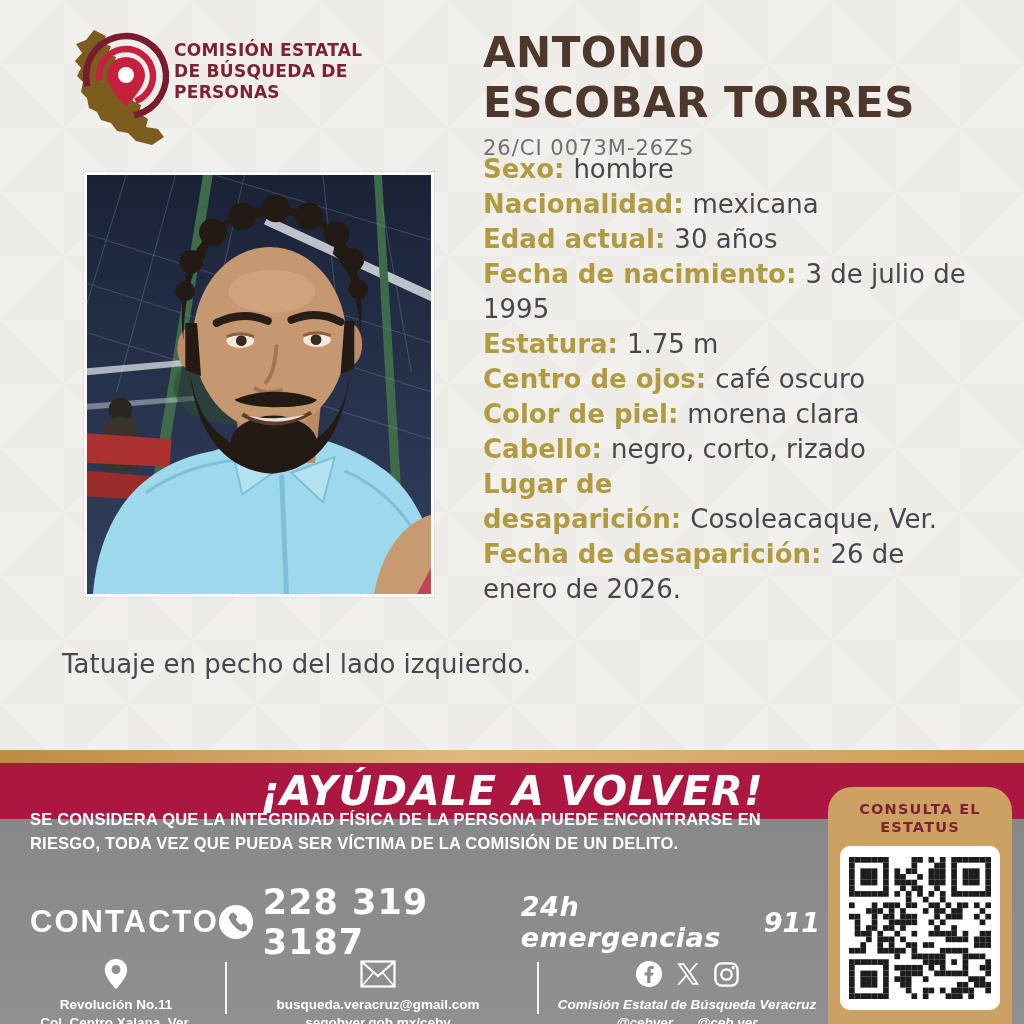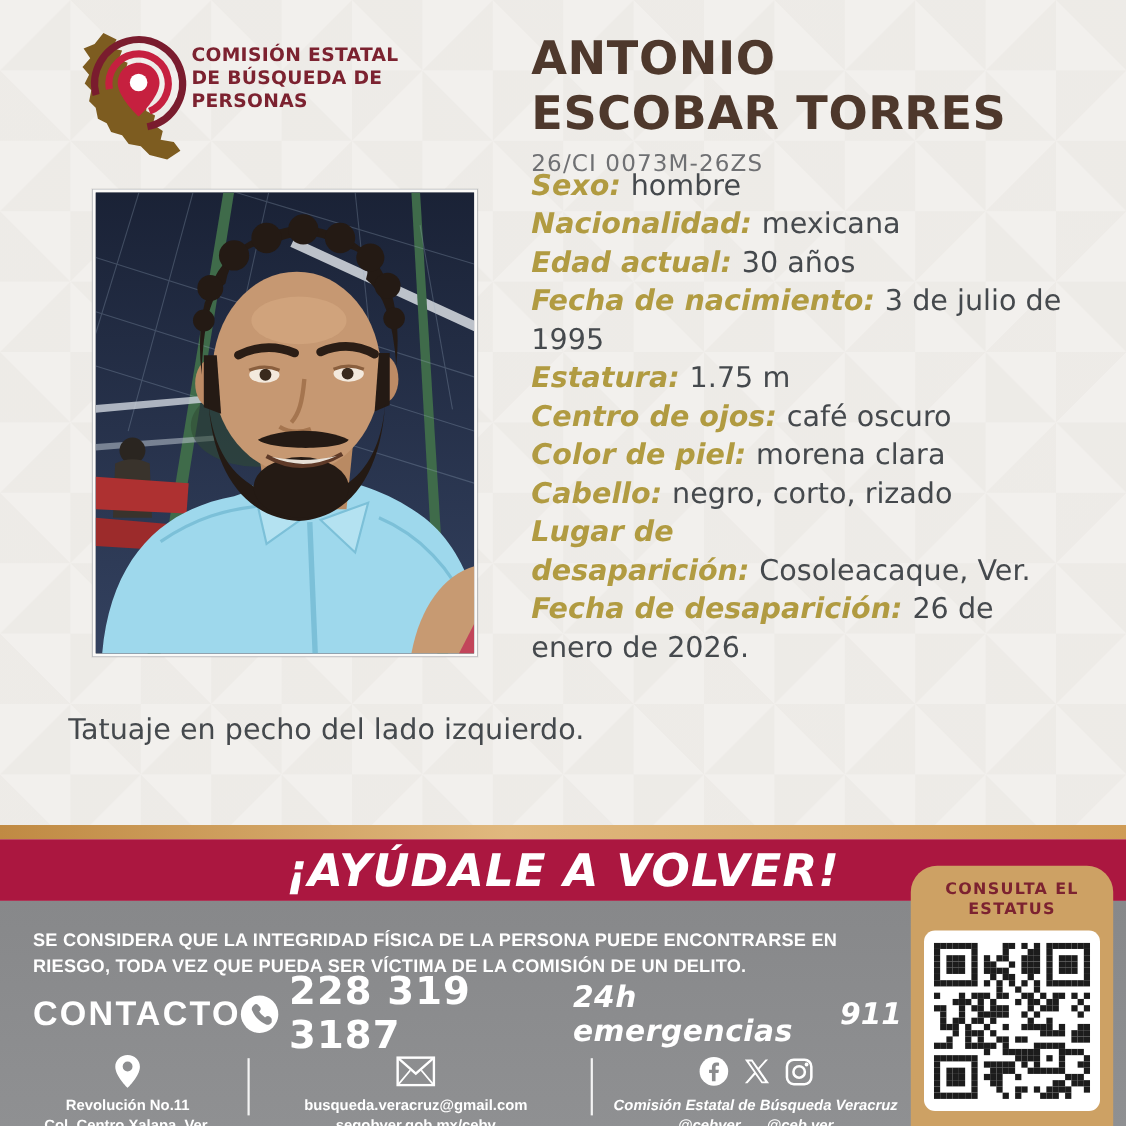--- a/index.html
+++ b/index.html
@@ -20,31 +20,31 @@
   .name-block{position:absolute;left:483px;top:28px;width:500px;}
   .name-line{font-size:42px;line-height:50px;font-weight:bold;color:#4e382c;letter-spacing:.5px;}
   .case-id{margin-top:8px;font-size:21px;color:#6f7073;letter-spacing:1px;}
   
   .photo{position:absolute;left:84px;top:172px;width:350px;height:425px;background:#1e2636;
          border:3px solid #fbfaf8;box-sizing:border-box;box-shadow:0 0 0 1px rgba(0,0,0,.06);}
   .photo svg{display:block;width:100%;height:100%;}
   
   .details{position:absolute;left:483px;top:152px;width:486px;}
   .detail-row{font-size:26px;line-height:35px;color:#45494d;}
-  .dl{color:#b19b41;font-weight:bold;margin-right:9px;font-style:italic;}
+  .dl{color:#b19b41;font-weight:bold;margin-right:9px;}
   .senas{position:absolute;left:62px;top:612px;width:560px;font-size:26px;line-height:35px;color:#45494d;}
   
   .gold-strip{position:absolute;left:0;top:750px;width:1024px;height:13px;
       background:linear-gradient(90deg,#c08a43,#e0b87e 45%,#cf9c56);}
   .crimson-band{position:absolute;left:0;top:763px;width:1024px;height:56px;background:#ab1740;}
   .headline{width:1024px;text-align:center;color:#ffffff;font-size:41px;line-height:56px;
       font-weight:bold;font-style:italic;letter-spacing:1px;}
   .gray-band{position:absolute;left:0;top:819px;width:1024px;height:205px;
       background:linear-gradient(180deg,#87888a,#8f9092);}
-  .warning{position:absolute;left:30px;top:843px;width:782px;color:#fff;
+  .warning{position:absolute;left:30px;top:807px;width:782px;color:#fff;
       font-family:"Liberation Sans",sans-serif;font-weight:bold;font-size:16.5px;line-height:24px;letter-spacing:.2px;}
   .contact-row{position:absolute;left:30px;top:896px;width:790px;height:52px;display:flex;align-items:center;color:#fff;}
   .contact-label{font-family:"Liberation Sans",sans-serif;font-weight:bold;font-size:31px;letter-spacing:2px;}
   .phone-badge{width:34px;height:34px;border-radius:50%;background:#fff;display:flex;align-items:center;justify-content:center;margin-right:10px;flex:0 0 auto;}
   .phone-number{font-size:35px;font-weight:bold;letter-spacing:1px;margin-right:14px;}
   .emerg{font-size:27px;font-style:italic;font-weight:600;margin-right:9px;letter-spacing:.5px;}
   .emerg-num{font-size:27px;font-style:italic;font-weight:bold;}
   
   .fcol{position:absolute;text-align:center;color:#fff;font-family:"Liberation Sans",sans-serif;}
   .fcol .icon-row{height:44px;display:flex;align-items:center;justify-content:center;gap:12px;}

